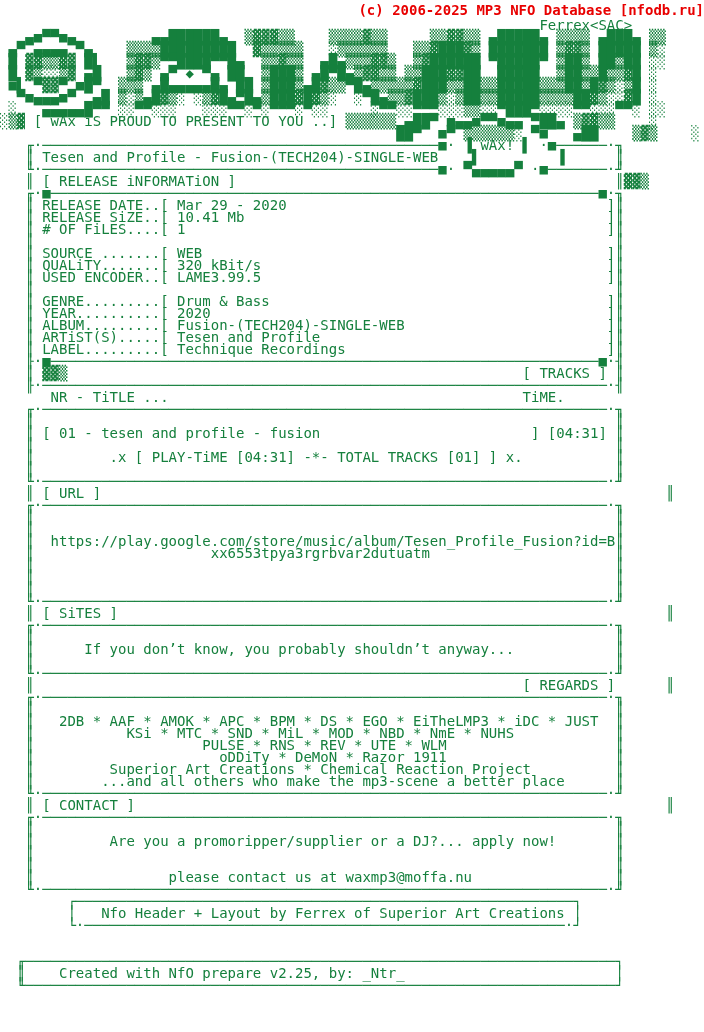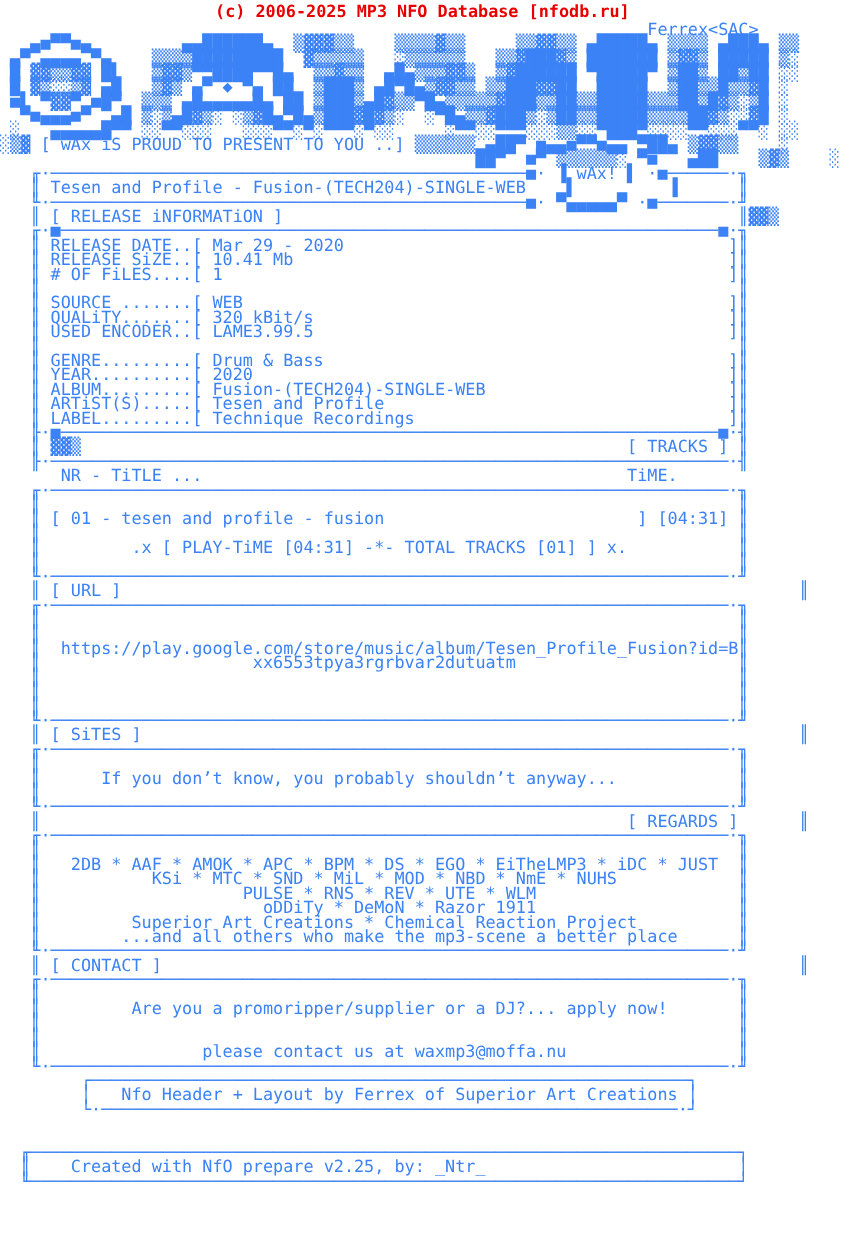--- a/index.html
+++ b/index.html
@@ -9,31 +9,31 @@
     background: #ffffff;
     overflow: hidden;
   }
   .page { width: 704px; height: 1032px; }
   .site-header {
     font-family: "DejaVu Sans Mono", monospace;
     font-size: 14px;
     line-height: 14px;
     font-weight: bold;
     color: #e80000;
-    text-align: center;
+    text-align: right;
     padding-top: 3px;
     white-space: pre;
   }
   pre.nfo {
     margin: 0;
     padding: 2px 0 0 0;
     font-family: "DejaVu Sans Mono", monospace;
     font-size: 14px;
     line-height: 12px;
-    color: #3b82f6;
+    color: #15803d;
     white-space: pre;
   }
 </style>
 </head>
 <body>
 
 <div class="page">
   <div class="site-header">(c) 2006-2025 MP3 NFO Database [nfodb.ru]</div>
   <pre class="nfo">                                                                Ferrex&lt;SAC&gt;
    ▄■▀▀■▄         ▄▄██████▄  ▒▓▓▓▒▒    ▒▒▒▒▓▒▒     ▒▒▓▓▒▒ ▄█████▄ ▒▒▒▒ ▄███▄ ▒▒

